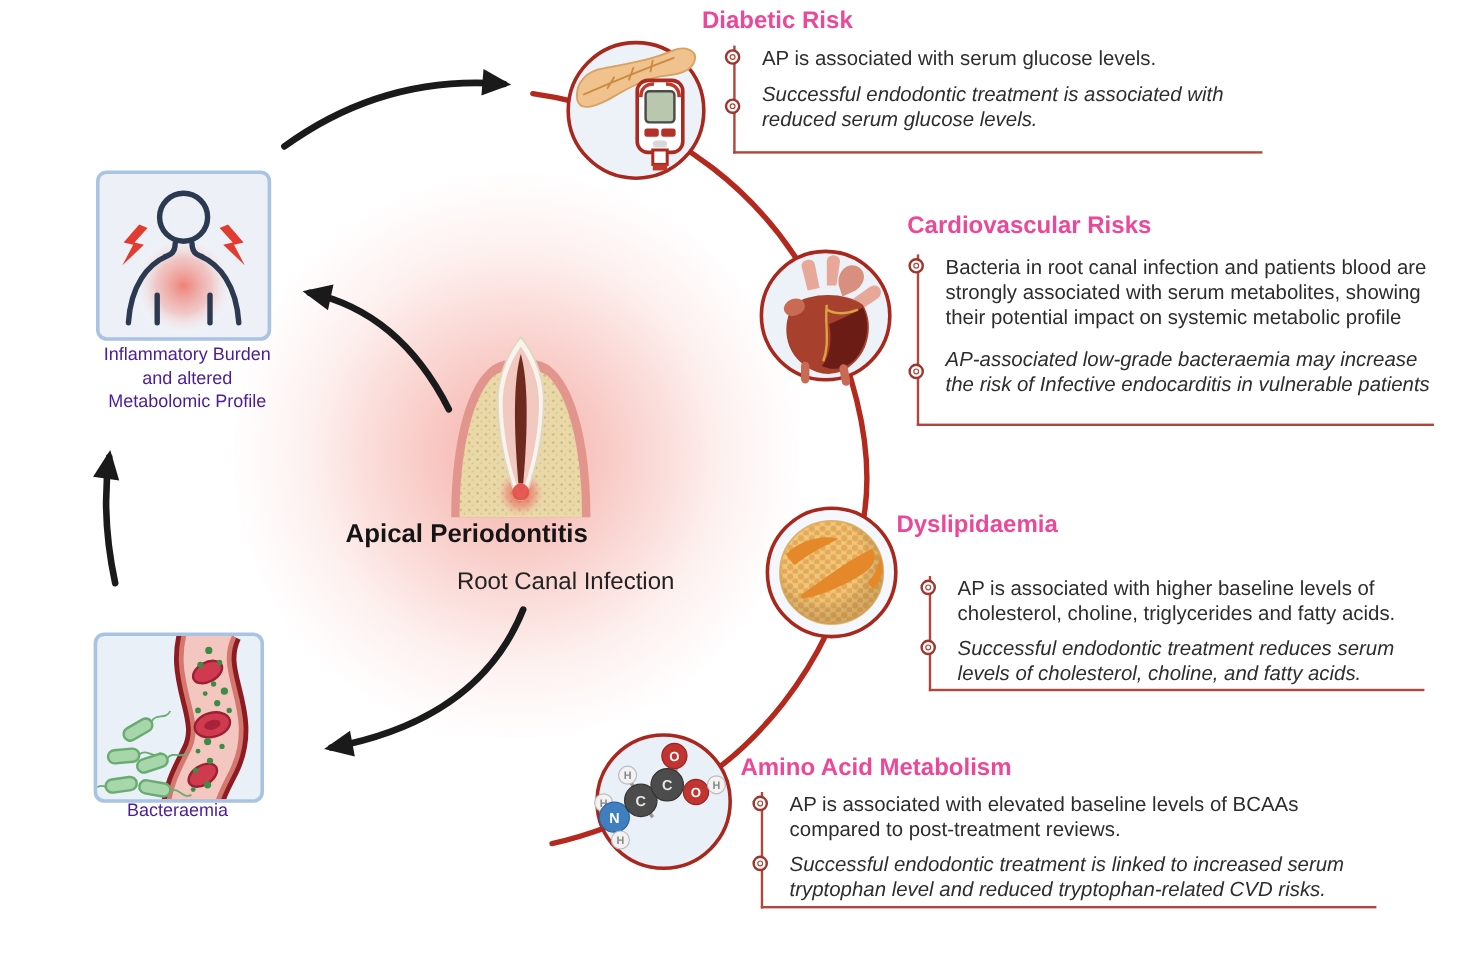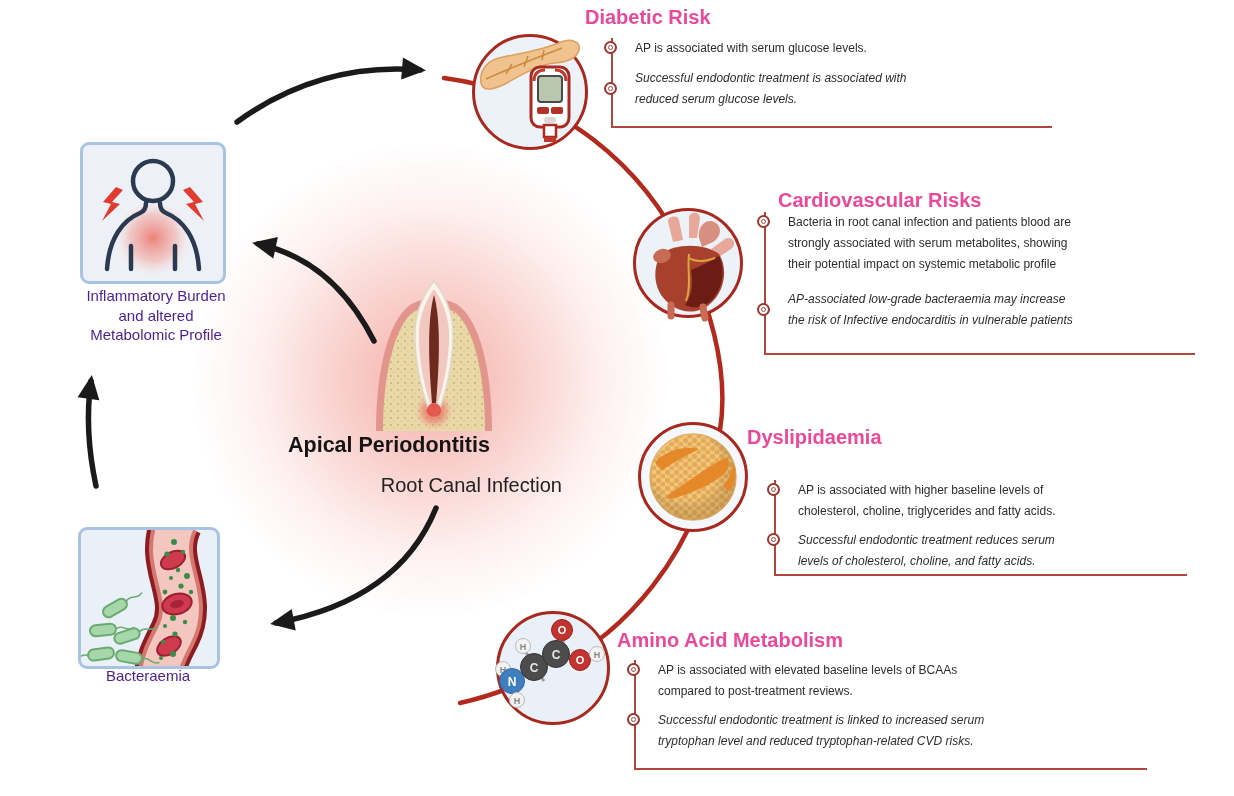--- a/index.html
+++ b/index.html
@@ -32,21 +32,21 @@
     font-size:21.5px; font-weight:700; color:#151515;}
   #center-subtitle{left:288px; top:474px; width:274px; text-align:right;
     font-size:20px; color:#222;}
   
   .sec-title{position:absolute; font-size:20px; font-weight:700; color:#ec4899; white-space:nowrap;}
   .bullets{
     position:absolute; box-sizing:border-box;
     border-left:2px solid #b2453c; border-bottom:2px solid #b2453c;
     padding:0 0 16px 22px;
   }
-  .bullet{position:relative; margin-bottom:9px; font-size:12px; line-height:21px; color:#2d2d2d;}
+  .bullet{position:relative; margin-bottom:9px; font-size:17px; line-height:21px; color:#2d2d2d;}
   .bullet:last-child{margin-bottom:0;font-style:italic;}
   .btext{white-space:pre-line;}
   .marker{
     position:absolute; left:-31px; top:3px; width:13px; height:13px;
     border:2px solid #9c362e; border-radius:50%; background:#fff; box-sizing:border-box;
     display:flex; align-items:center; justify-content:center;
   }
   .marker i{display:block; width:5px; height:5px; border:1.5px solid #b2453c; border-radius:50%; box-sizing:border-box;}
   .marker-center{top:calc(50% - 7px);}
   svg{display:block;}
@@ -285,21 +285,21 @@
     </div>
     <div class="bullet">
       <span class="marker marker-center">
           <i></i>
         </span>
       <span class="btext">Successful endodontic treatment is associated with
 reduced serum glucose levels.</span>
     </div>
   </div>
 
-  <div class="sec-title" style="left:778px; top:177px;margin-top:12px;">Cardiovascular Risks</div>
+  <div class="sec-title" style="left:756px; top:177px;">Cardiovascular Risks</div>
   <div class="bullets" style="left:764px; top:212px; width:431px; padding-bottom:22px;">
     <div class="bullet" style="margin-bottom:14px;">
       <span class="marker">
           <i></i>
         </span>
       <span class="btext">Bacteria in root canal infection and patients blood are
 strongly associated with serum metabolites, showing
 their potential impact on systemic metabolic profile</span>
     </div>
     <div class="bullet">
@@ -323,21 +323,21 @@
     <div class="bullet">
       <span class="marker">
           <i></i>
         </span>
       <span class="btext">Successful endodontic treatment reduces serum
 levels of cholesterol, choline, and fatty acids.</span>
     </div>
   </div>
 
   <div class="sec-title" style="left:617px; top:629px;">Amino Acid Metabolism</div>
-  <div class="bullets" style="left:634px; top:660px; width:513px; padding-bottom:16px;">
+  <div class="bullets" style="left:634px; top:660px; width:513px; padding-bottom:3px;">
     <div class="bullet" style="margin-bottom:8px;">
       <span class="marker">
           <i></i>
         </span>
       <span class="btext">AP is associated with elevated baseline levels of BCAAs
 compared to post-treatment reviews.</span>
     </div>
     <div class="bullet">
       <span class="marker">
           <i></i>

